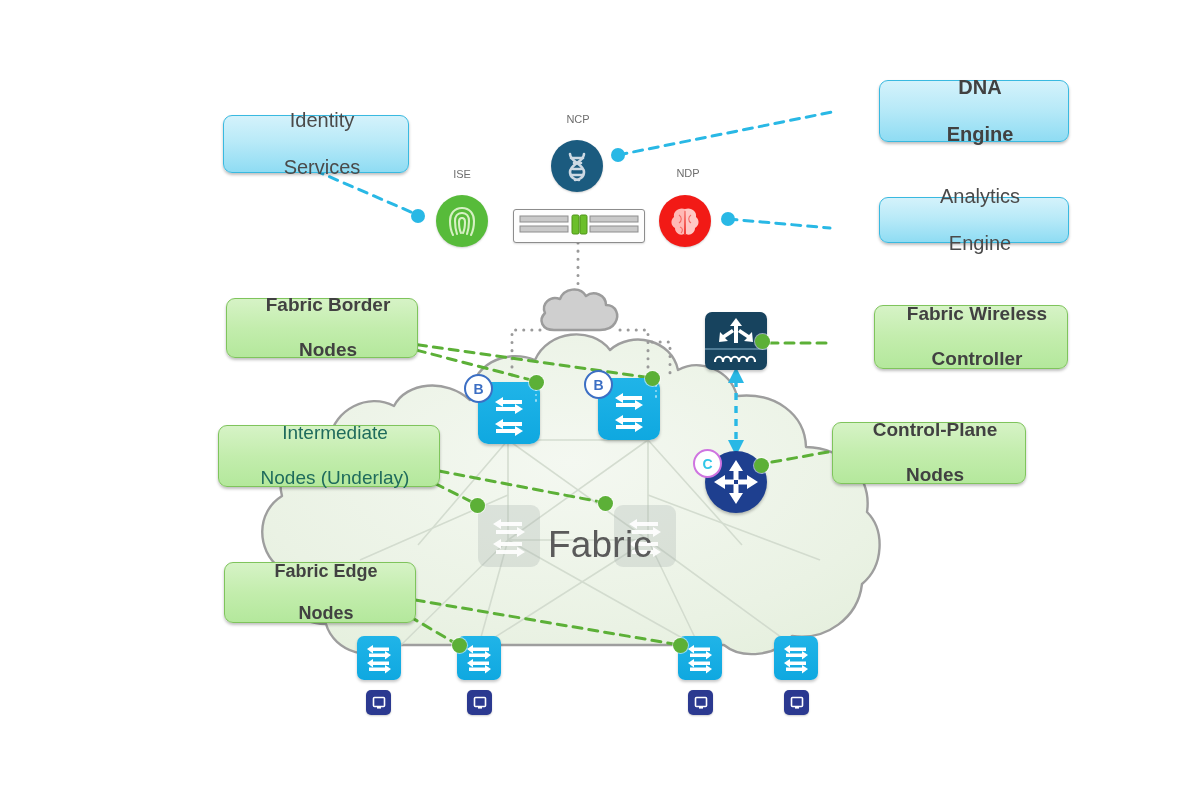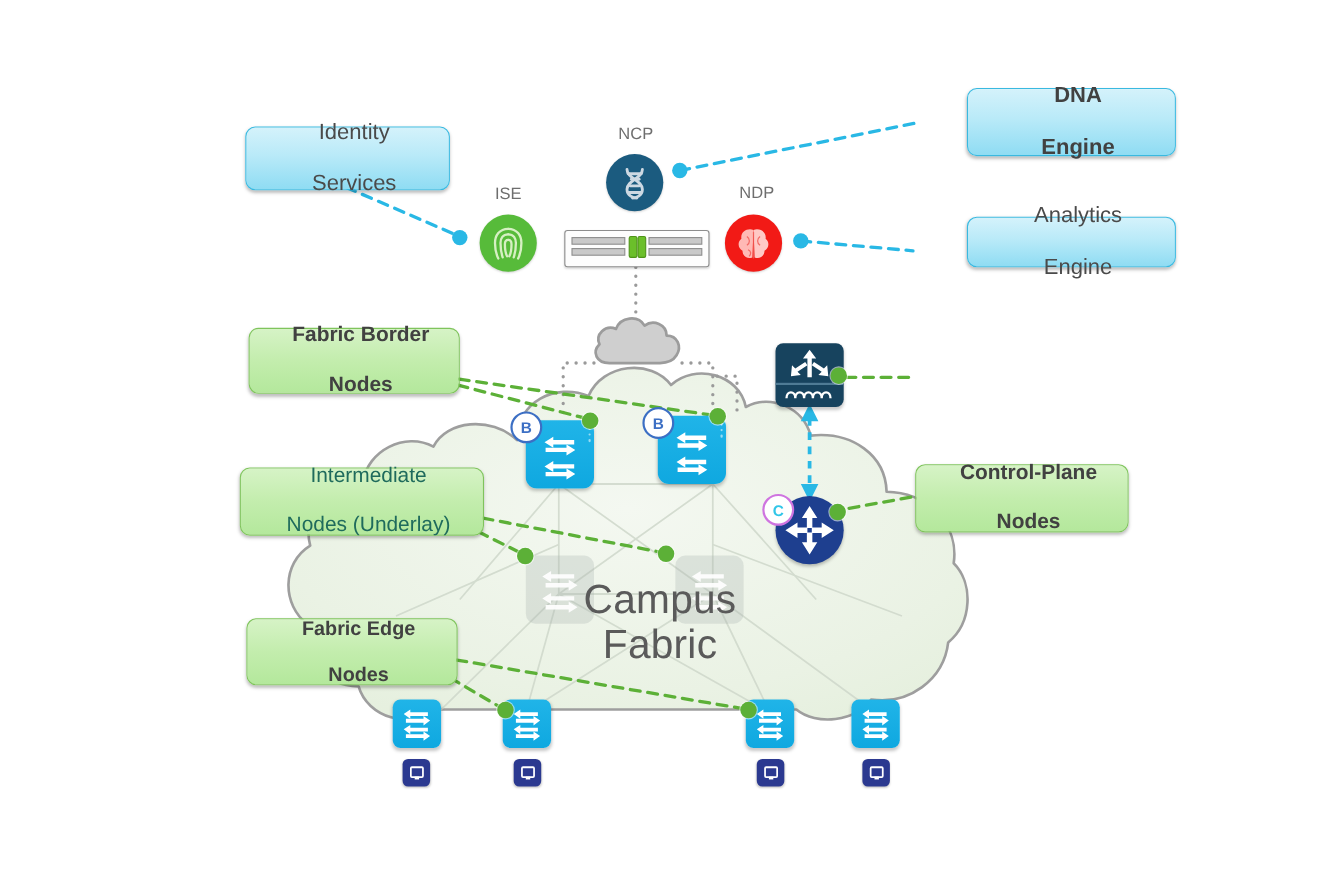--- a/index.html
+++ b/index.html
@@ -35,21 +35,21 @@
   .bold{font-weight:bold;color:#414141;}
   .teal{color:#1f6b5c;font-weight:normal;}
 
   
   #wires{position:absolute;left:0;top:0;width:1200px;height:800px;z-index:10;}
 
   
   .node{position:absolute;z-index:25;}
   .nlabel{
     position:absolute;text-align:center;color:#6e6e6e;
-    font-size:15px;z-index:25;white-space:nowrap;
+    font-size:11px;z-index:25;white-space:nowrap;
   }
 
   .circ{border-radius:50%;position:relative;}
   .ise-circ{width:52px;height:52px;background:#57bb3a;
     box-shadow:0 1px 2px rgba(0,0,0,.18);}
   .ncp-circ{width:52px;height:52px;background:#1b5b7f;
     box-shadow:0 1px 2px rgba(0,0,0,.18);}
   .ndp-circ{width:52px;height:52px;background:#f21a16;
     box-shadow:0 1px 2px rgba(0,0,0,.18);}
 
@@ -246,20 +246,24 @@
   <div class="callout cal-green teal" style="left:170px;top:425px;width:222px;height:62px;font-size:19px;">
     <span><span>Intermediate</span><br>
           <span>Nodes (Underlay)</span></span>
   </div>
 
   <div class="callout cal-green bold" style="left:176px;top:562px;width:192px;height:61px;font-size:18px;">
     <span><span>Fabric Edge</span><br>
           <span>Nodes</span></span>
   </div>
 
+  <div class="callout cal-green bold" style="left:826px;top:305px;width:194px;height:64px;font-size:19px;">
+    <span><span>Fabric Wireless</span><br>
+          <span>Controller</span></span>
+  </div>
 
   <div class="callout cal-green bold" style="left:784px;top:422px;width:194px;height:62px;font-size:19px;">
     <span><span>Control-Plane</span><br>
           <span>Nodes</span></span>
   </div>
 
   <div class="nlabel" style="left:437px;top:168px;width:50px;">ISE</div>
   <div class="nlabel" style="left:551px;top:113px;width:54px;">NCP</div>
   <div class="nlabel" style="left:661px;top:167px;width:54px;">NDP</div>
 
@@ -419,21 +423,20 @@
           <path d="M 47 27 L 39 22 L 39 25 L 18 25 L 18 29 L 39 29 L 39 32 Z"></path>
           <path d="M 15 39 L 23 34 L 23 37 L 44 37 L 44 41 L 23 41 L 23 44 Z"></path>
           <path d="M 47 47 L 39 42 L 39 45 L 18 45 L 18 49 L 39 49 L 39 52 Z"></path>
         </g>
       </svg>
     </div>
   </div>
   <div class="gdot" style="left:598px;top:496px;"></div>
 
   <div id="fabric-text" style="left:0;top:524px;width:1200px;">
-    <div>Campus</div>
     <div>Fabric</div>
   </div>
 
   <div class="node" style="left:357px;top:636px;">
     <div class="sw small">
       <svg width="44" height="44" viewBox="0 0 44 44" style="position:absolute;left:0;top:0;">
         <g fill="#ffffff">
           <path d="M 10 13 L 16 9  L 16 11.5 L 32 11.5 L 32 15 L 16 15 L 16 17.5 Z"></path>
           <path d="M 34 19 L 28 15 L 28 17.5 L 12 17.5 L 12 21 L 28 21 L 28 23.5 Z"></path>
           <path d="M 10 27 L 16 23 L 16 25.5 L 32 25.5 L 32 29 L 16 29 L 16 31.5 Z"></path>

